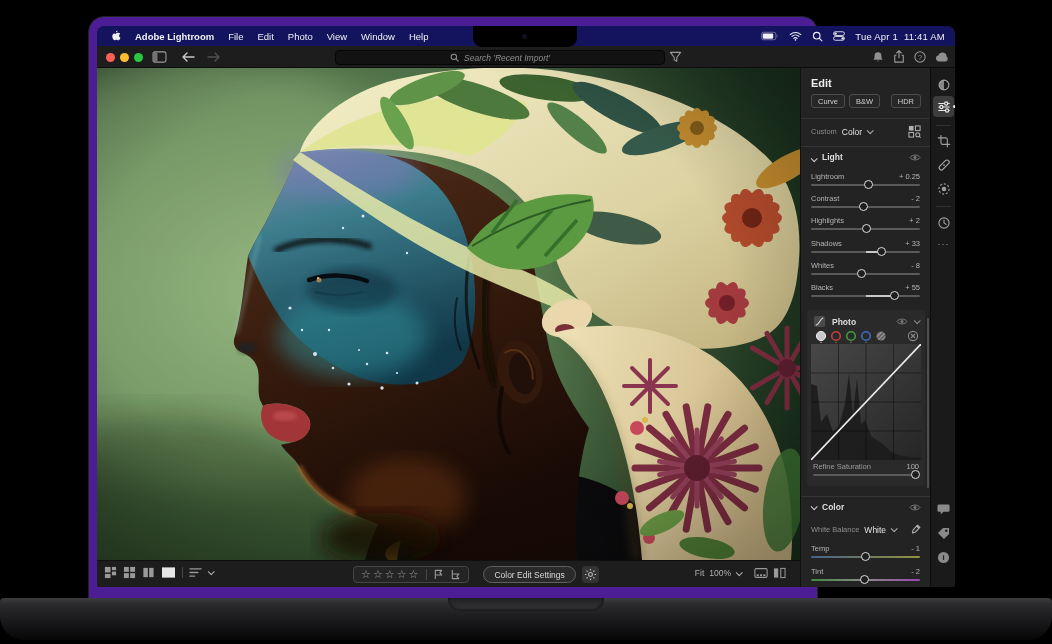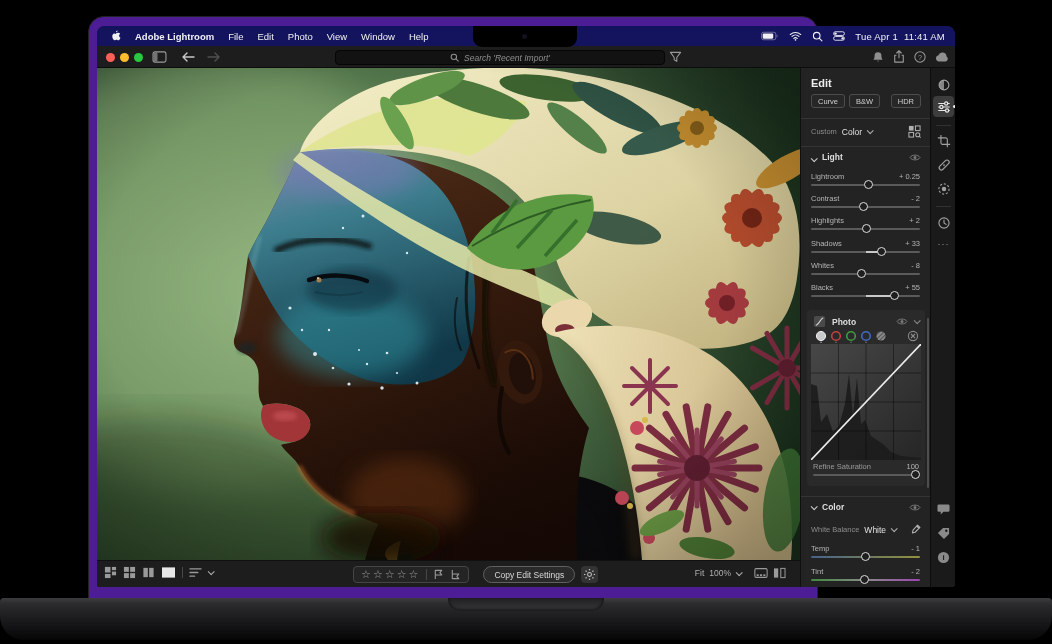--- a/index.html
+++ b/index.html
@@ -426,21 +426,21 @@
           <div class="ratebox">
             <span class="stars"><i style="font-style:normal">☆</i><i style="font-style:normal">☆</i><i style="font-style:normal">☆</i><i style="font-style:normal">☆</i><i style="font-style:normal">☆</i></span>
             <div class="vdiv"></div>
             <svg width="11" height="11" viewBox="0 0 12 12">
               <path d="M2.5 1v10M2.5 1.5h7L7.5 4l2 2.5h-7" fill="none" stroke="#9a9a9a" stroke-width="1.2" stroke-linejoin="round"></path>
             </svg>
             <svg width="11" height="11" viewBox="0 0 12 12">
               <path d="M2.5 11V1M2.5 10.5h7L7.5 8l2-2.5h-7" fill="none" stroke="#9a9a9a" stroke-width="1.2" stroke-linejoin="round"></path>
             </svg>
           </div>
-          <button class="copybtn" style="margin-left:8px">Copy Edit Settings</button>
+          <button class="copybtn" style="margin-left:8px">Color Edit Settings</button>
           <div class="gearbtn">
             <svg width="11" height="11" viewBox="0 0 16 16">
               <circle cx="8" cy="8" r="2.8" fill="none" stroke="#c4c4c4" stroke-width="1.5"></circle>
               <g stroke="#c4c4c4" stroke-width="1.8">
                 <line x1="14" y1="8" x2="16" y2="8"></line>
                   <line x1="12.2" y1="12.2" x2="13.7" y2="13.7"></line>
                 <line x1="8" y1="14" x2="8" y2="16"></line>
                   <line x1="3.8" y1="12.2" x2="2.3" y2="13.7"></line>
                 <line x1="2" y1="8" x2="0" y2="8"></line>
                   <line x1="3.8" y1="3.8" x2="2.3" y2="2.3"></line>

